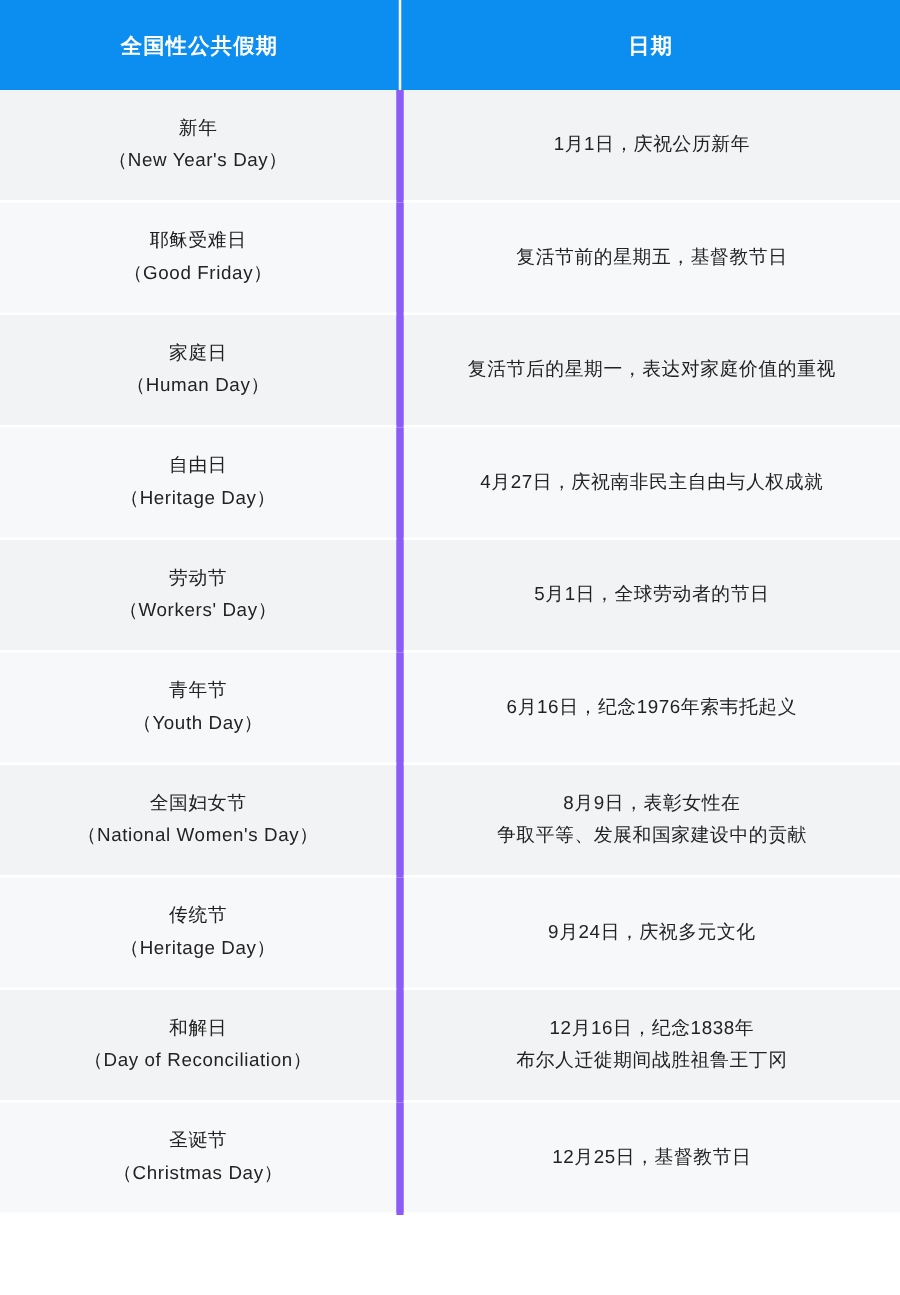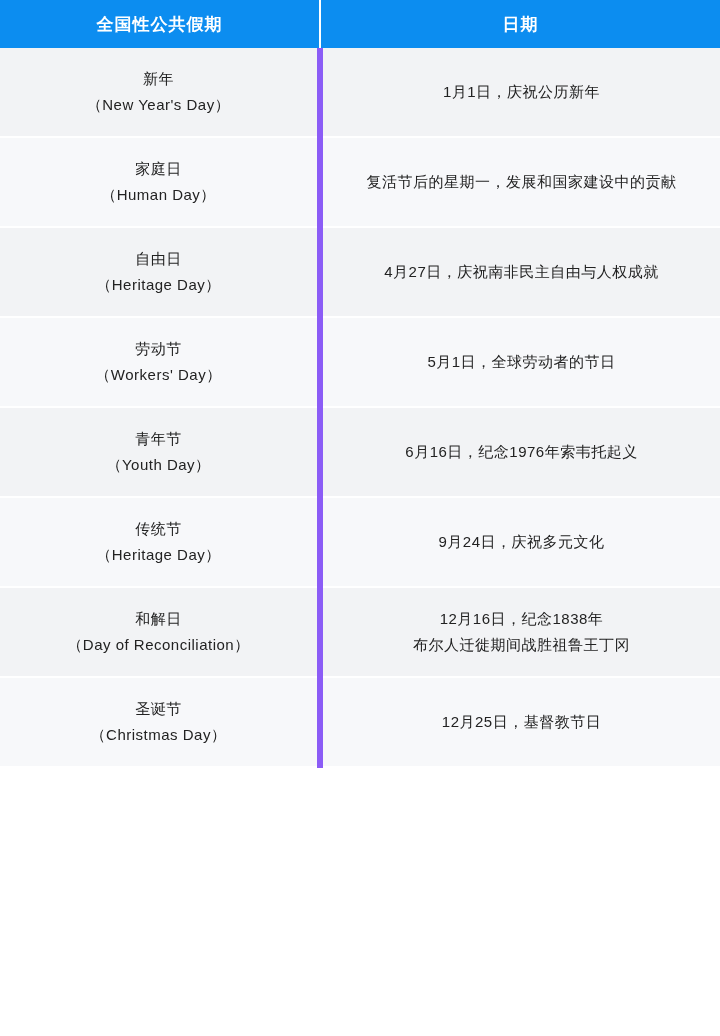--- a/index.html
+++ b/index.html
@@ -21,21 +21,21 @@
   .holiday-table col.col-name { width: 320px; }
   .holiday-table col.col-date { width: 400px; }
 
   .holiday-table thead th {
     background: #0c8df0;
     color: #ffffff;
     font-size: 17px;
     font-weight: bold;
     letter-spacing: 1px;
     height: 48px;
-    padding: 0 10px;
+    padding: 12px 10px;
     text-align: center;
     vertical-align: middle;
     border: none;
   }
   .holiday-table thead th.th-name {
     border-right: 2px solid #ffffff;
   }
 
   .holiday-table tbody tr {
     border-bottom: 2px solid #ffffff;
@@ -85,25 +85,34 @@
         <td class="cell-name">
           <span class="name-cn">新年</span>
           <span class="name-en">（New Year's Day）</span>
         </td>
         <td class="cell-date">
           <span class="date-line">1月1日，庆祝公历新年</span>
         </td>
       </tr>
       <tr>
         <td class="cell-name">
+          <span class="name-cn">耶稣受难日</span>
+          <span class="name-en">（Good Friday）</span>
+        </td>
+        <td class="cell-date">
+          <span class="date-line">复活节前的星期五，基督教节日</span>
+        </td>
+      </tr>
+      <tr>
+        <td class="cell-name">
           <span class="name-cn">家庭日</span>
           <span class="name-en">（Human Day）</span>
         </td>
         <td class="cell-date">
-          <span class="date-line">复活节后的星期一，发展和国家建设中的贡献</span>
+          <span class="date-line">复活节后的星期一，表达对家庭价值的重视</span>
         </td>
       </tr>
       <tr>
         <td class="cell-name">
           <span class="name-cn">自由日</span>
           <span class="name-en">（Heritage Day）</span>
         </td>
         <td class="cell-date">
           <span class="date-line">4月27日，庆祝南非民主自由与人权成就</span>
         </td>
@@ -117,20 +126,30 @@
           <span class="date-line">5月1日，全球劳动者的节日</span>
         </td>
       </tr>
       <tr>
         <td class="cell-name">
           <span class="name-cn">青年节</span>
           <span class="name-en">（Youth Day）</span>
         </td>
         <td class="cell-date">
           <span class="date-line">6月16日，纪念1976年索韦托起义</span>
+        </td>
+      </tr>
+      <tr>
+        <td class="cell-name">
+          <span class="name-cn">全国妇女节</span>
+          <span class="name-en">（National Women's Day）</span>
+        </td>
+        <td class="cell-date">
+          <span class="date-line">8月9日，表彰女性在</span>
+          <span class="date-line">争取平等、发展和国家建设中的贡献</span>
         </td>
       </tr>
       <tr>
         <td class="cell-name">
           <span class="name-cn">传统节</span>
           <span class="name-en">（Heritage Day）</span>
         </td>
         <td class="cell-date">
           <span class="date-line">9月24日，庆祝多元文化</span>
         </td>

